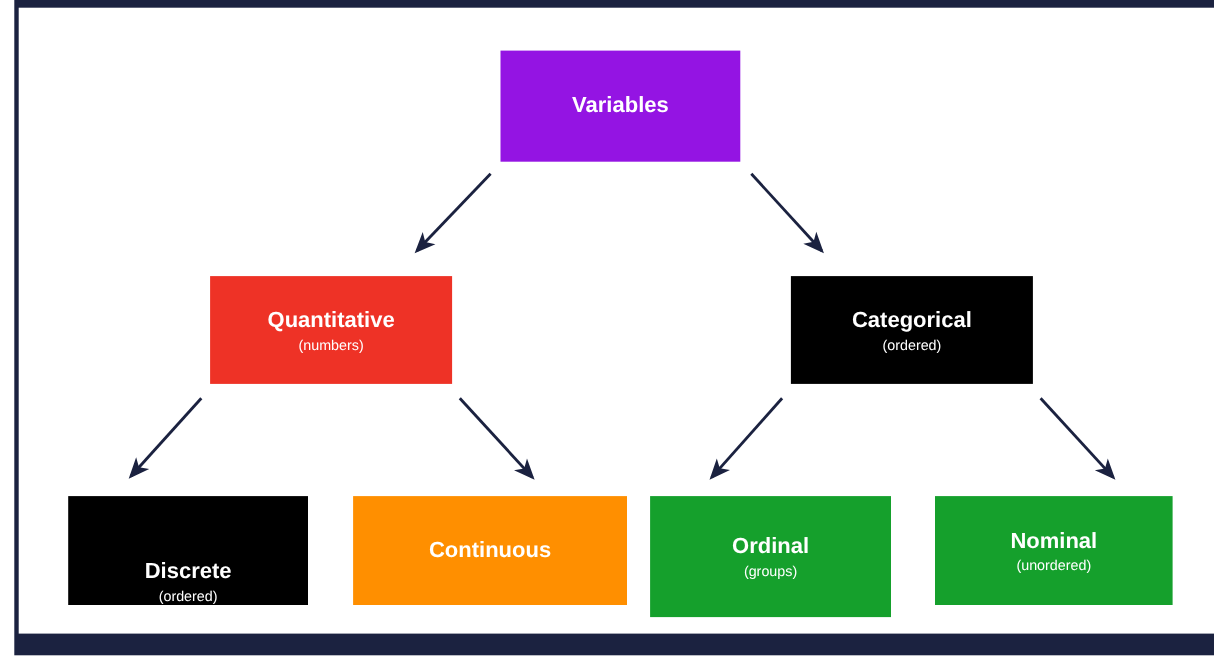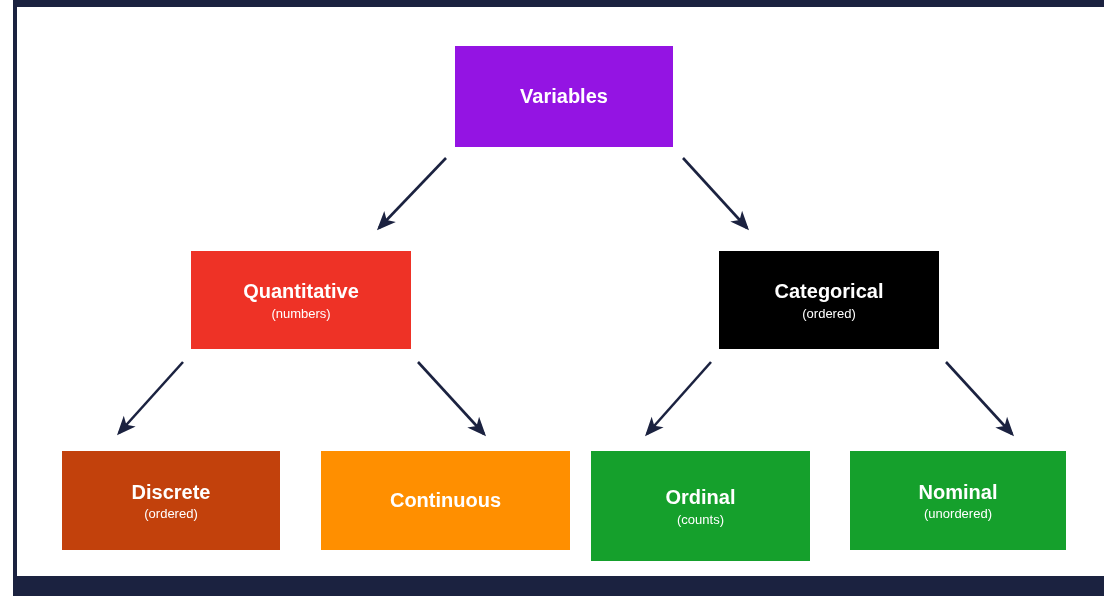--- a/index.html
+++ b/index.html
@@ -87,31 +87,31 @@
   <div class="node" id="node-quantitative" style="background-color: rgb(238, 50, 38);">
     <div class="title">Quantitative</div>
     <div class="subtitle">(numbers)</div>
   </div>
 
   <div class="node" id="node-categorical" style="background-color: #000000;">
     <div class="title">Categorical</div>
     <div class="subtitle">(ordered)</div>
   </div>
 
-  <div class="node" id="node-discrete" style="background-color: #c2410c;">
+  <div class="node" id="node-discrete" style="background-color: #000000; justify-content: flex-end;">
     <div class="title">Discrete</div>
     <div class="subtitle">(ordered)</div>
   </div>
 
   <div class="node" id="node-continuous" style="background-color: rgb(255, 143, 0);">
     <div class="title">Continuous</div>
   </div>
 
   <div class="node" id="node-ordinal" style="background-color: rgb(21, 160, 44);">
     <div class="title">Ordinal</div>
-    <div class="subtitle">(counts)</div>
+    <div class="subtitle">(groups)</div>
   </div>
 
   <div class="node" id="node-nominal" style="background-color: rgb(21, 160, 44);">
     <div class="title">Nominal</div>
     <div class="subtitle">(unordered)</div>
   </div>
 </div>
 
 </body></html>

